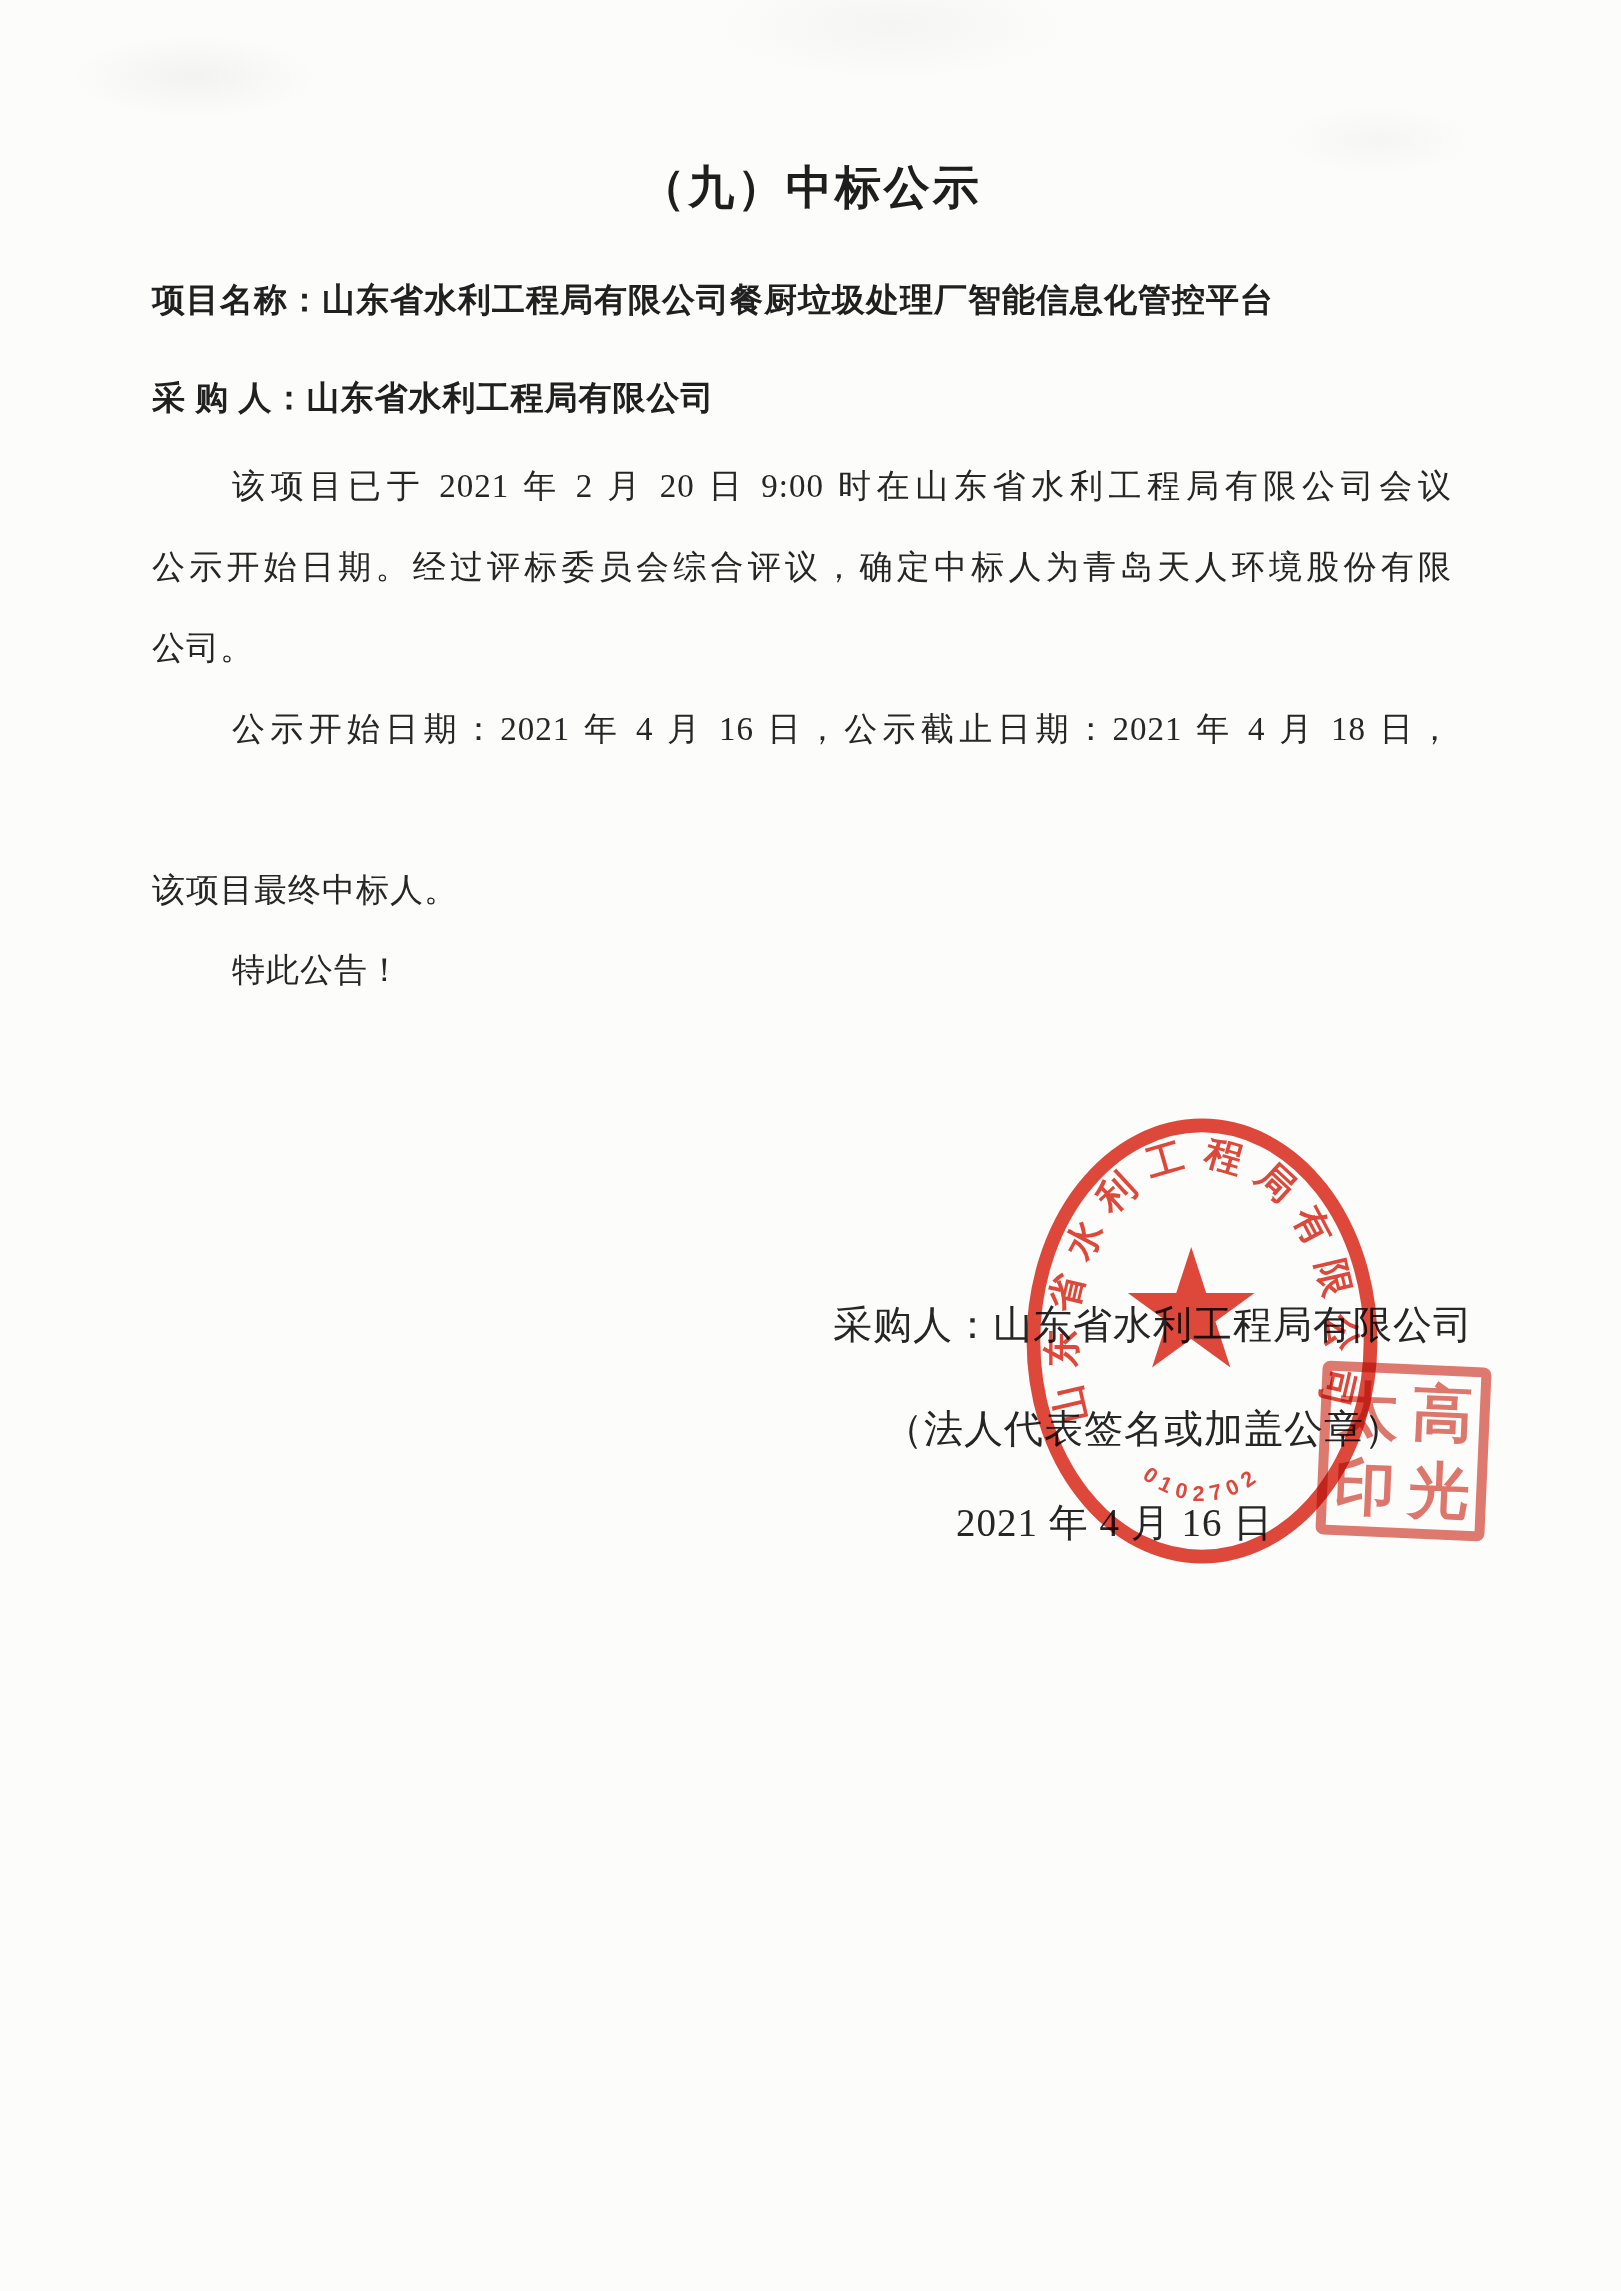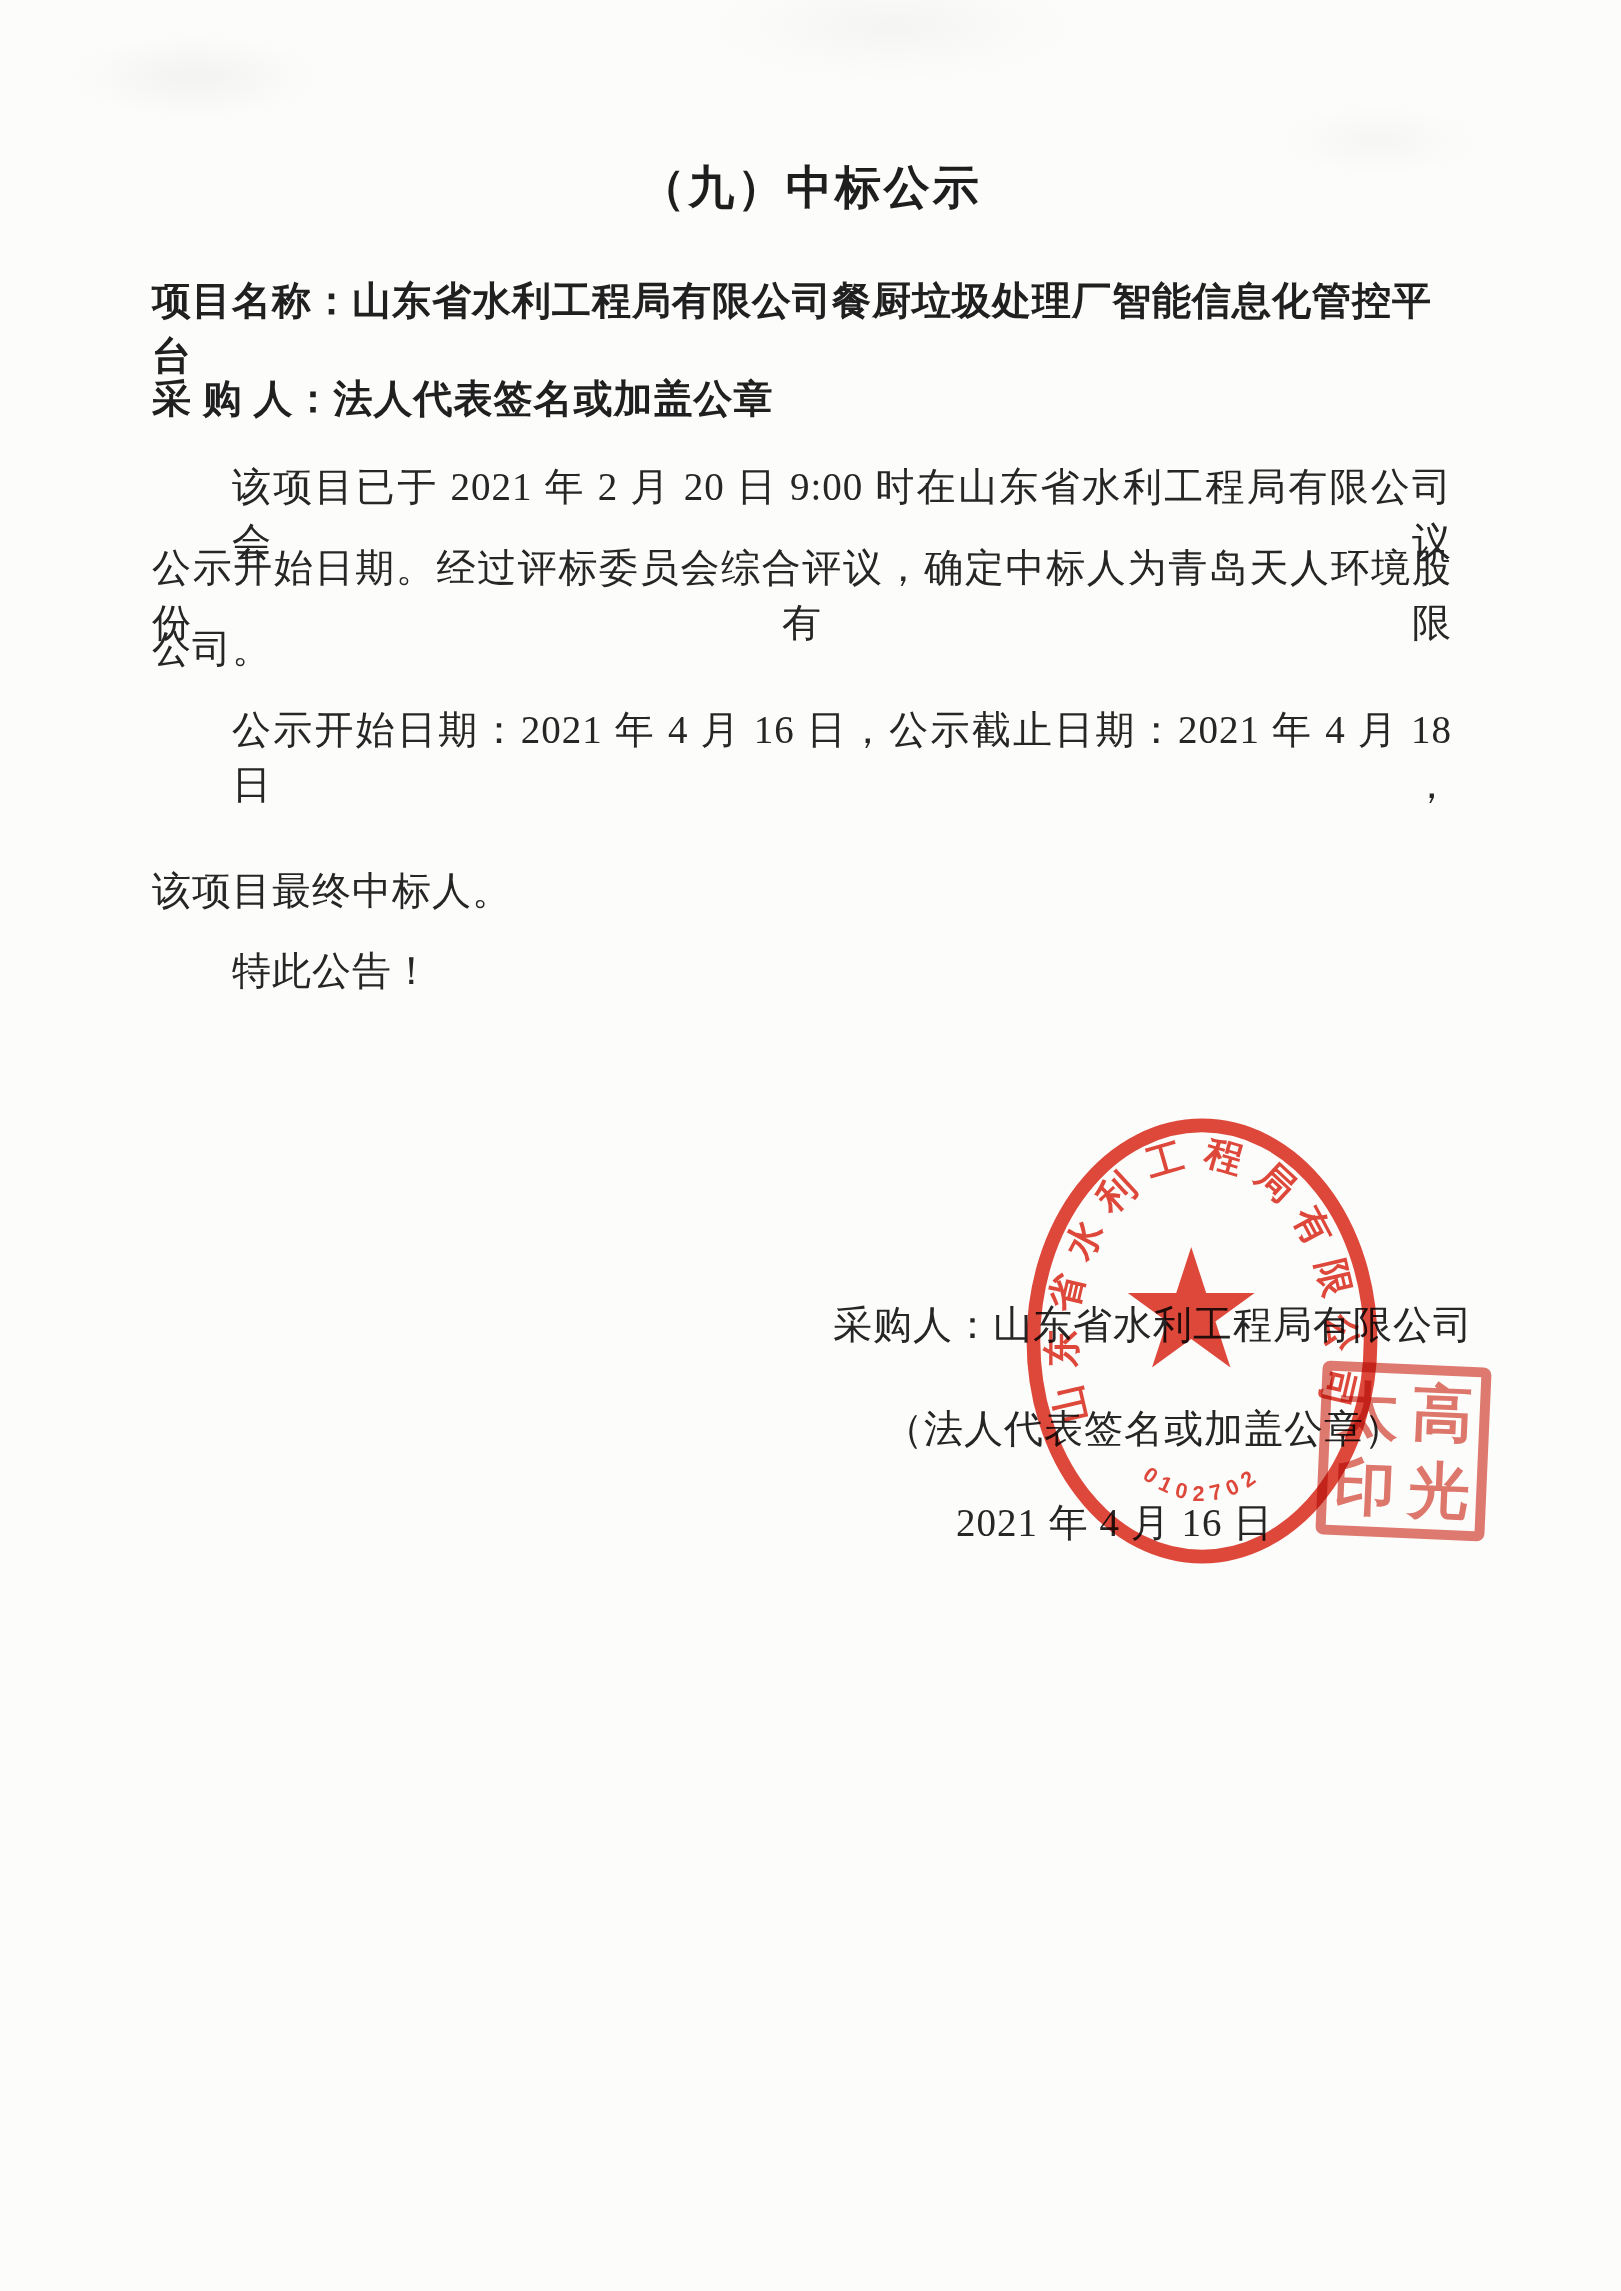--- a/index.html
+++ b/index.html
@@ -23,21 +23,21 @@
     pointer-events:none;
   }
   .title{
     position:absolute;top:157px;left:0;width:100%;
     text-align:center;
     font-family:"Liberation Sans","DejaVu Sans",sans-serif;
     font-weight:700;font-size:46px;letter-spacing:2.9px;color:#1e1e1e;
   }
   .line{
     position:absolute;left:152px;width:1300px;
-    font-size:39px;line-height:55px;letter-spacing:1px;
+    font-size:33px;line-height:55px;letter-spacing:1px;
     box-sizing:border-box;white-space:pre-wrap;
   }
   .bold{font-weight:700;color:#202020;}
   .just{text-align:justify;text-align-last:justify;}
   .indent{padding-left:80px;}
   .pos-project{top:273px;}
   .pos-purchaser{top:371px;}
   .pos-p1l1{top:459px;}
   .pos-p1l2{top:540px;}
   .pos-p1l3{top:621px;}
@@ -79,21 +79,21 @@
   }
 </style>
 </head>
 <body>
 
 <div class="page">
 
   <div class="title">（九）中标公示</div>
 
   <div class="line bold pos-project">项目名称：山东省水利工程局有限公司餐厨垃圾处理厂智能信息化管控平台</div>
-  <div class="line bold pos-purchaser">采 购 人：法人代表签名或加盖公章</div>
+  <div class="line bold pos-purchaser">采 购 人：山东省水利工程局有限公司</div>
 
   <div class="line just indent pos-p1l1">该项目已于 2021 年 2 月 20 日 9:00 时在山东省水利工程局有限公司会议</div>
   <div class="line just pos-p1l2">公示开始日期。经过评标委员会综合评议，确定中标人为青岛天人环境股份有限</div>
   <div class="line pos-p1l3">公司。</div>
 
   <div class="line just indent pos-p2l1">公示开始日期：2021 年 4 月 16 日，公示截止日期：2021 年 4 月 18 日，</div>
   <div class="line indent pos-closing">特此公告！</div>
 
   <div class="line pos-p2l3">该项目最终中标人。</div>
 

